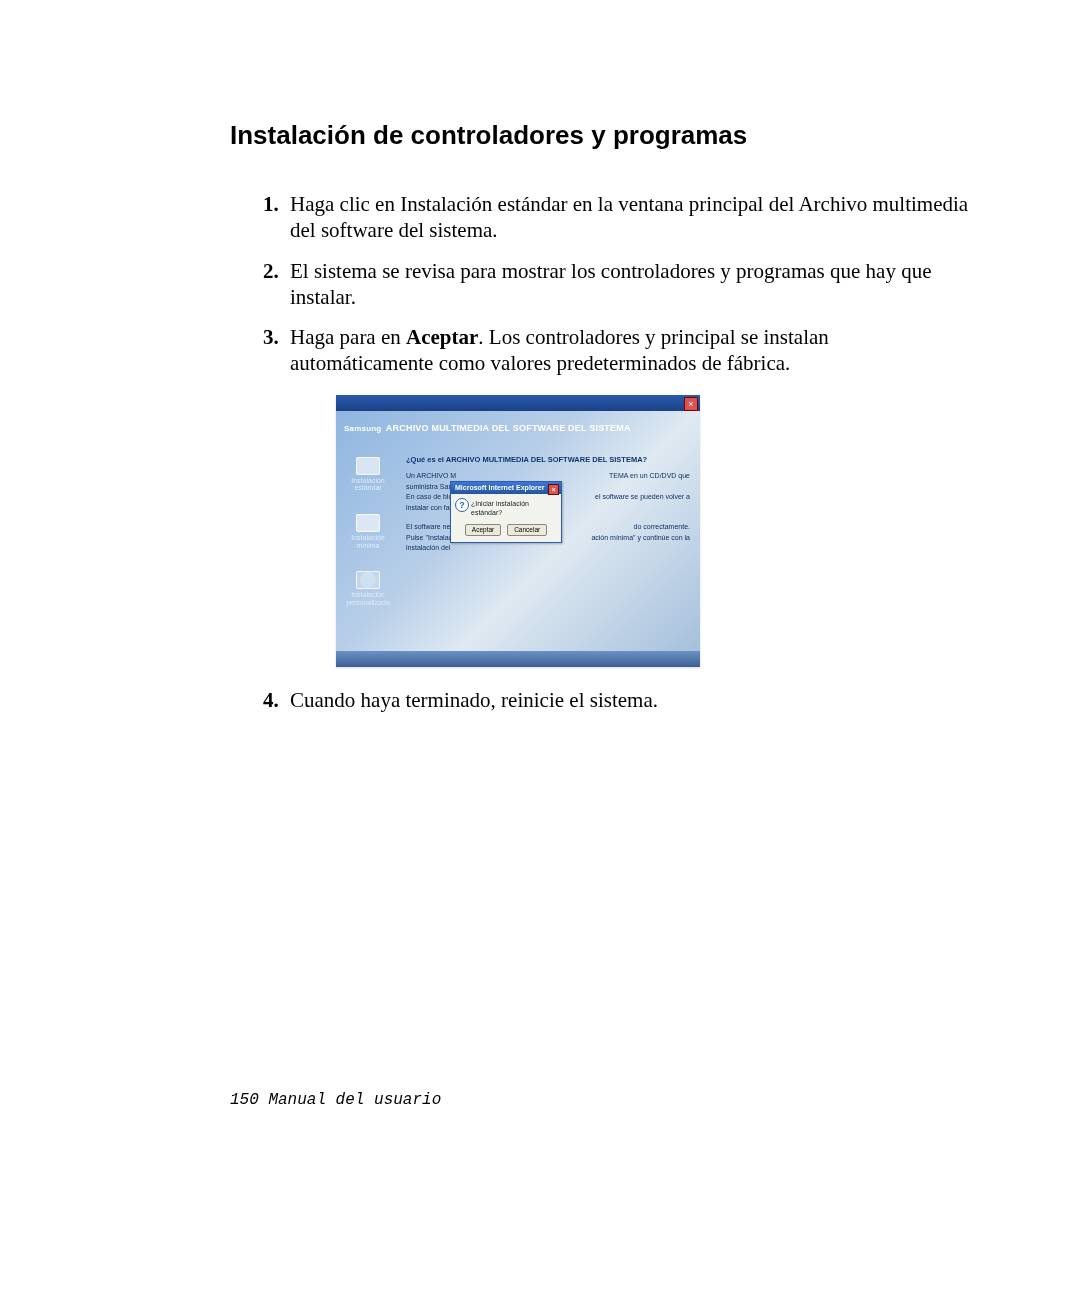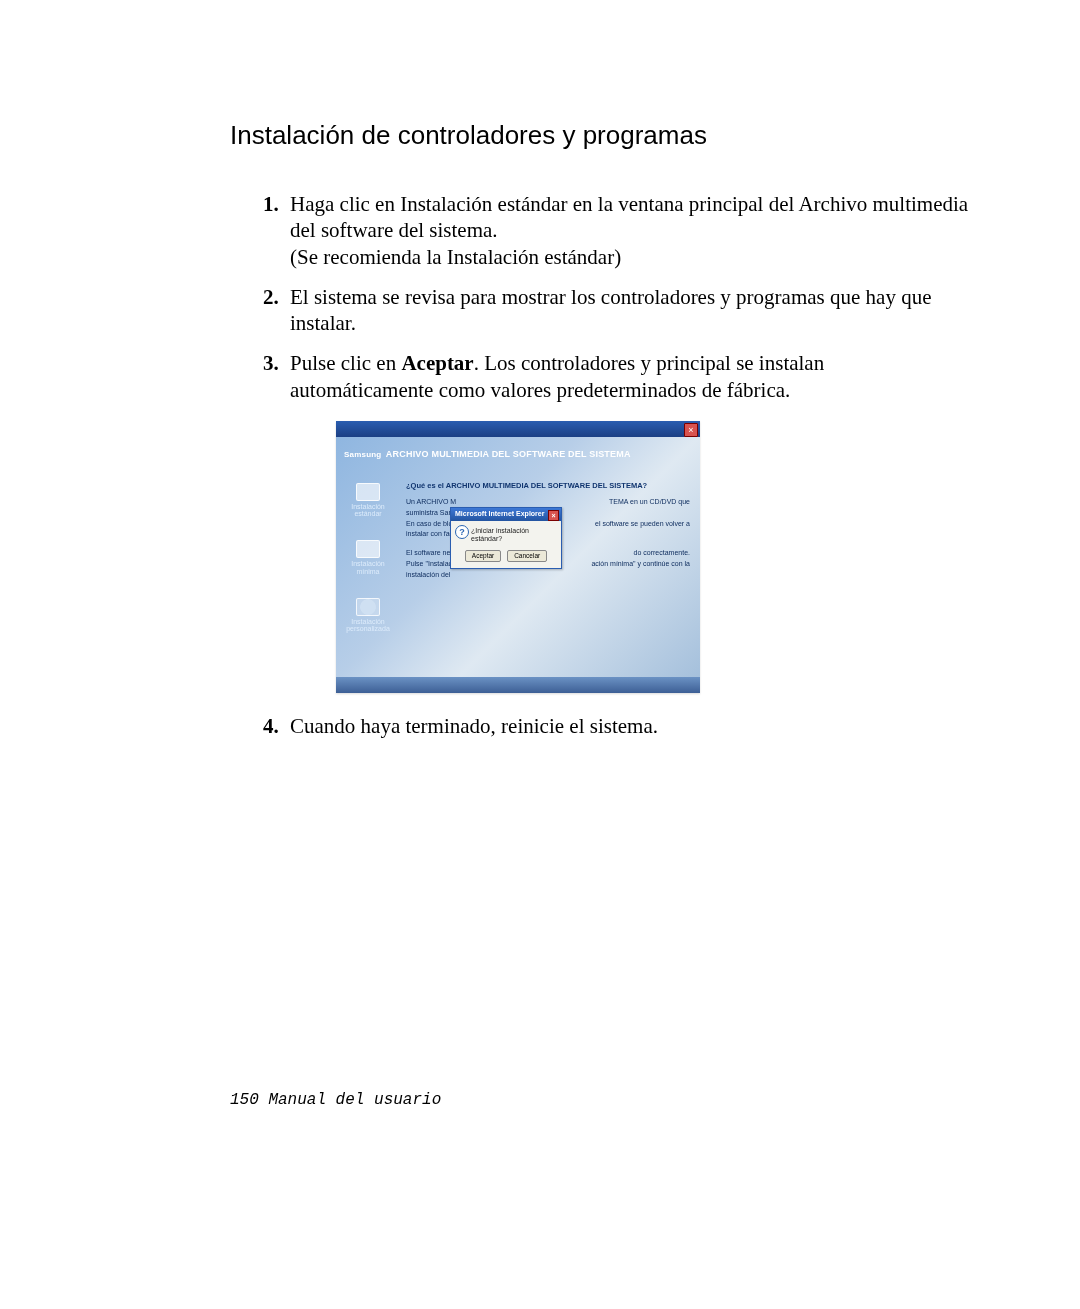--- a/index.html
+++ b/index.html
@@ -10,21 +10,21 @@
     color: #000;
     width: 1080px;
     height: 1309px;
     position: relative;
   }
   .page {
     padding: 120px 110px 0 230px;
   }
   h1.section-title {
     font-family: Arial, Helvetica, sans-serif;
-    font-weight: normal;
+    font-weight: bold;
     font-size: 26px;
     margin: 0 0 40px 0;
   }
   ol.steps {
     margin: 0 0 0 20px;
     padding: 0 0 0 34px;
     font-size: 21px;
     line-height: 1.25;
   }
   ol.steps > li {
@@ -206,27 +206,26 @@
 </style>
 </head>
 <body>
 
 <div class="page">
   <h1 class="section-title">Instalación de controladores y programas</h1>
 
   <ol class="steps">
     <li>
       <span>Haga clic en Instalación estándar en la ventana principal del Archivo multimedia del software del sistema.</span><br>
-      <span>(Se recomienda la Instalación estándar)</span>
     </li>
     <li>
       <span>El sistema se revisa para mostrar los controladores y programas que hay que instalar.</span>
     </li>
     <li>
-      <span>Pulse clic en </span><span class="bold">Aceptar</span><span>. Los controladores y principal se instalan automáticamente como valores predeterminados de fábrica.</span>
+      <span>Haga para en </span><span class="bold">Aceptar</span><span>. Los controladores y principal se instalan automáticamente como valores predeterminados de fábrica.</span>
 
       
       <div class="installer-window">
         <div class="titlebar">
           <div class="close-x">×</div>
         </div>
         <div class="installer-body">
           <div class="product-header">
             <span class="brand">Samsung</span>
             <span class="title">ARCHIVO MULTIMEDIA DEL SOFTWARE DEL SISTEMA</span>

